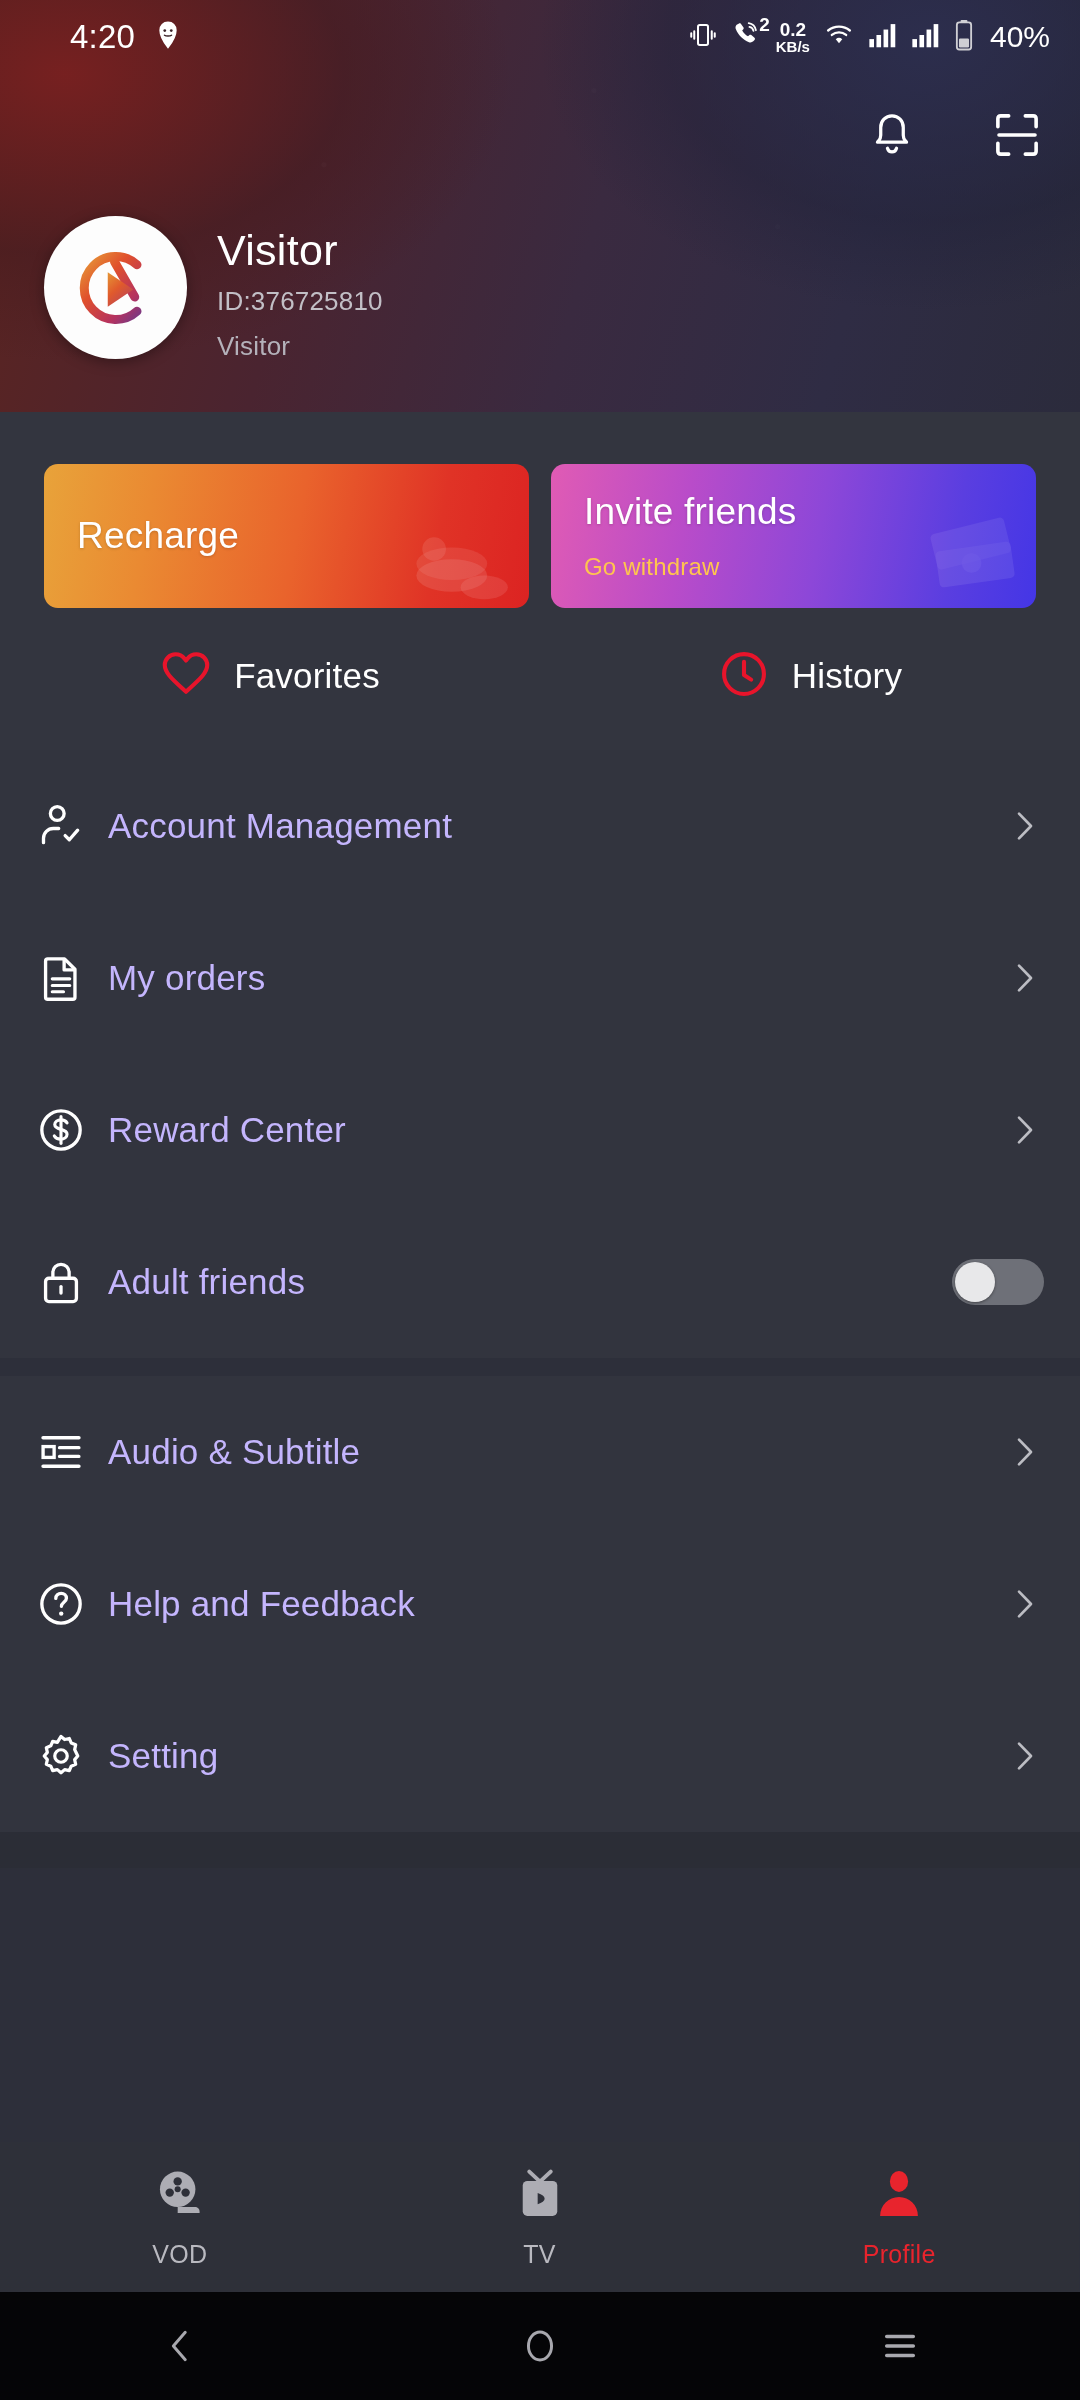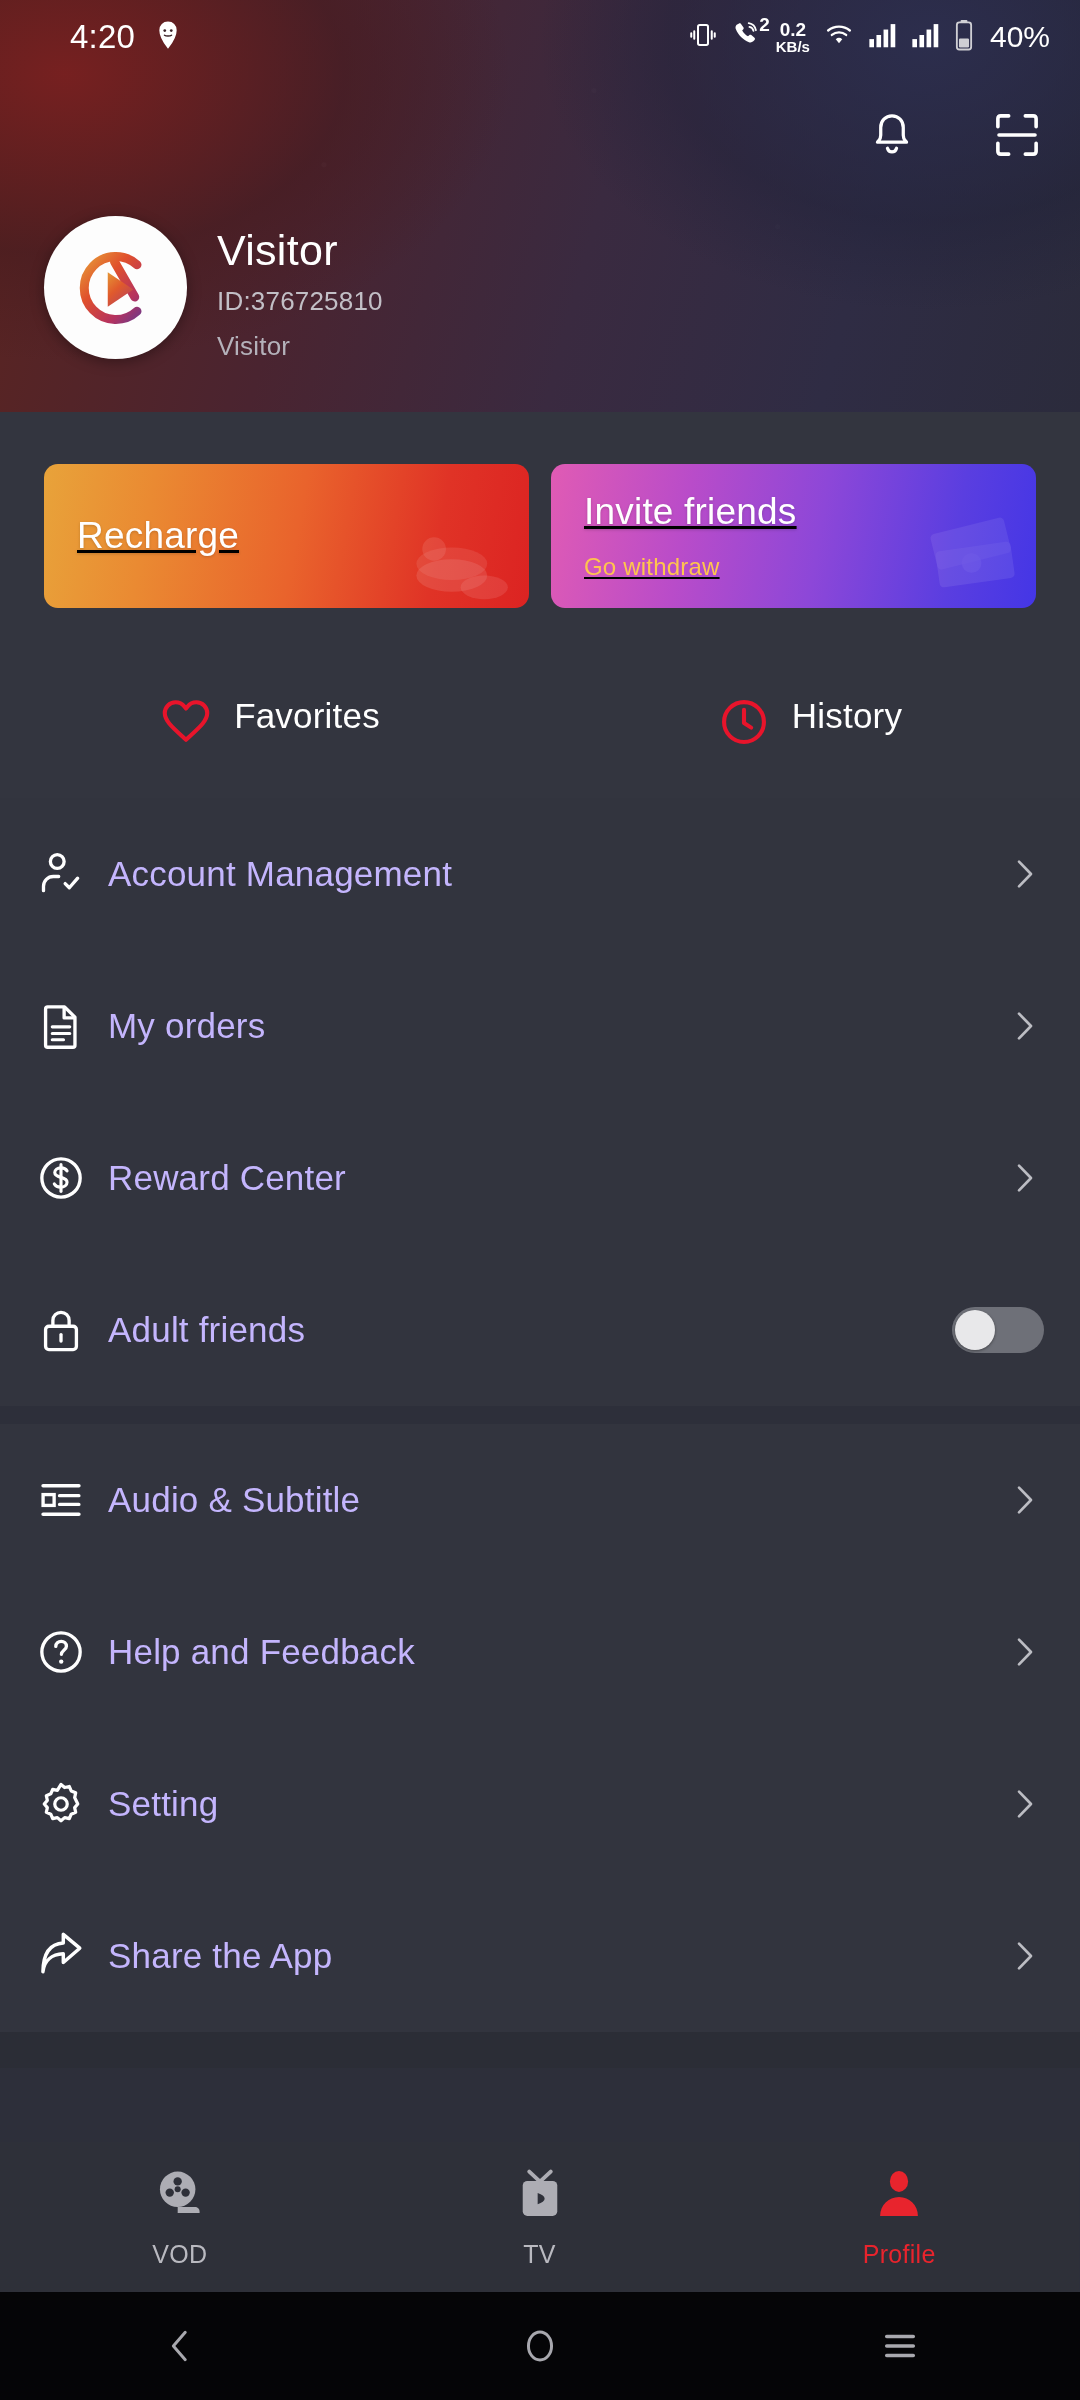--- a/index.html
+++ b/index.html
@@ -83,21 +83,20 @@
   }
   .prole {
     font-size:26px; color:#b4b1ba; margin-top:14px; letter-spacing:0.2px;
   }
 
   
   .panel { background:#33353f; }
   .banners {
     display:flex; gap:22px;
     padding:52px 44px 0 44px;
-    text-decoration:underline;
   }
   .banner {
     position:relative;
     flex:1 1 0;
     height:144px;
     border-radius:14px;
     overflow:hidden;
     cursor:pointer;
     display:flex; flex-direction:column; justify-content:center;
     padding-left:33px;
@@ -117,22 +116,22 @@
   }
   .banner-art { position:absolute; right:14px; bottom:0; opacity:0.5; line-height:0; }
 
   
   .quick {
     display:flex;
     padding:40px 0 46px 0;
   }
   .quick-item {
     flex:1 1 0;
-    display:flex; justify-content:center;
-    gap:22px; cursor:pointer;margin-top:48px;
+    display:flex; align-items:center; justify-content:center;
+    gap:22px; cursor:pointer;
   }
   .quick-label { font-size:35px; color:#fff; letter-spacing:0.2px; }
 
   
   .group { background:#32343e; }
   .group + .group { margin-top:18px; }
   .row {
     position:relative;
     height:152px;
     display:flex; align-items:center;
@@ -463,33 +462,20 @@
         </svg>
       </span>
       <span class="row-label">Setting</span>
       <span class="chev">
         <svg width="40" height="40" viewBox="0 0 24 24" fill="none">
             <path d="M9 4.6l7.2 7.4L9 19.4" stroke="#d5d5db" stroke-width="1.6" stroke-linecap="round" stroke-linejoin="round"></path>
           </svg>
       </span>
     </div>
 
-    <div class="row">
-      <span class="row-ico">
-        <svg width="52" height="52" viewBox="0 0 24 24" fill="none">
-          <path d="M3.2 19.3c.6-5.2 4.1-8.1 9.4-8.3V15l7.6-6.6L12.6 2v4c-6 .35-9.3 4.9-9.4 13.3z" stroke="#fff" stroke-width="1.6" stroke-linejoin="round"></path>
-        </svg>
-      </span>
-      <span class="row-label">Share the App</span>
-      <span class="chev">
-        <svg width="40" height="40" viewBox="0 0 24 24" fill="none">
-            <path d="M9 4.6l7.2 7.4L9 19.4" stroke="#d5d5db" stroke-width="1.6" stroke-linecap="round" stroke-linejoin="round"></path>
-          </svg>
-      </span>
-    </div>
   </div>
 
   <div class="spacer"></div>
 
   <div class="bottomnav">
     <div class="nav-item">
       <span>
         <svg width="56" height="56" viewBox="0 0 24 24" fill="none">
           <circle cx="11" cy="10" r="7.6" fill="#adadb4"></circle>
           <circle cx="11" cy="6.6" r="1.8" fill="#2e3039"></circle>

